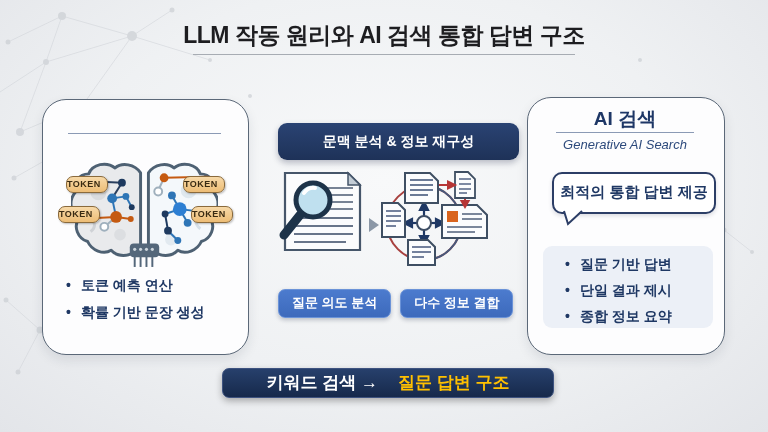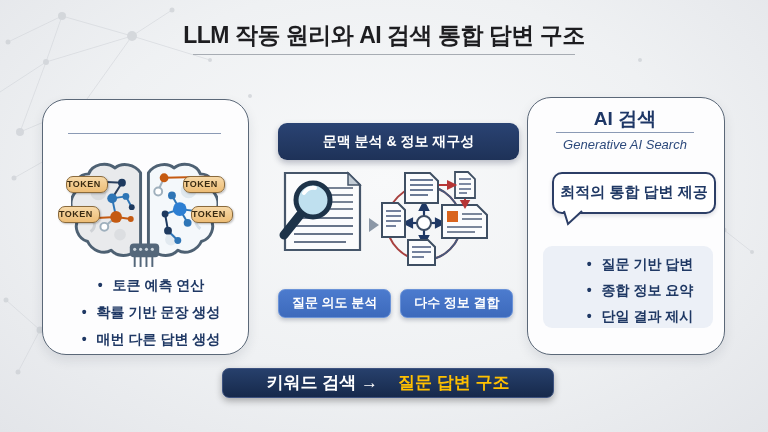--- a/index.html
+++ b/index.html
@@ -32,21 +32,21 @@
 
   
   .token-badge{width:40px;height:15px;line-height:14px;text-align:left;
                font-size:9px;font-weight:800;letter-spacing:.5px;color:#3a2b12;
                background:linear-gradient(#f7d9a8,#edbd76);border:1px solid #8a6a3c;
                border-radius:7px;box-shadow:1px 1px 2px rgba(0,0,0,.25);z-index:3;}
   #token-tl{left:66px;top:176px;} #token-tr{left:183px;top:176px;}
   #token-bl{left:58px;top:206px;} #token-br{left:191px;top:206px;}
 
   
-  .bullet-list{margin:0;padding:0;list-style:none;color:#1f3864;font-weight:600;font-size:14px;text-align:center;}
+  .bullet-list{margin:0;padding:0;list-style:none;color:#1f3864;font-weight:600;font-size:14px;}
   .bullet-list li{line-height:27px;white-space:nowrap;}
   .bullet-list li::before{content:"•";margin:0 10px 0 0;color:#1f3864;}
   #left-bullets{left:66px;top:272px;width:170px;}
   #right-panel{left:543px;top:246px;width:170px;height:82px;background:#ecf0f7;border-radius:9px;}
   #right-bullets{left:565px;top:251px;width:150px;}
   #right-bullets li{line-height:26px;}
 
   
   #center-header{left:278px;top:123px;width:241px;height:37px;line-height:37px;
                  background:linear-gradient(#2a4373,#1e3258);border-radius:9px;
@@ -195,21 +195,20 @@
   </svg>
 
   <div class="abs token-badge" id="token-tl">TOKEN</div>
   <div class="abs token-badge" id="token-tr">TOKEN</div>
   <div class="abs token-badge" id="token-bl">TOKEN</div>
   <div class="abs token-badge" id="token-br">TOKEN</div>
 
   <ul class="abs bullet-list" id="left-bullets">
     <li>토큰 예측 연산</li>
     <li>확률 기반 문장 생성</li>
-    <li>매번 다른 답변 생성</li>
   </ul>
 
   <div class="abs" id="center-header">문맥 분석 &amp; 정보 재구성</div>
 
   <svg class="abs" style="left:272px;top:166px;" width="235" height="116" viewBox="0 0 235 116">
 
     <g>
       <path d="M13,7 L76,7 L88,19 L88,84 L13,84 Z" fill="#fbfcfd" stroke="#46566a" stroke-width="2.2"></path>
       <path d="M76,7 L88,19 L76,19 Z" fill="#c3cdd6" stroke="#46566a" stroke-width="1.5"></path>
       <g stroke="#68758a" stroke-width="1.8">
@@ -308,21 +307,21 @@
 
   <div class="abs" id="callout">최적의 통합 답변 제공</div>
   <svg class="abs" id="callout-tail" width="24" height="16" viewBox="0 0 24 16">
     <polygon points="2,0 20,0 6,14" fill="#ffffff"></polygon>
     <path d="M2,1 L6,14 L20,1" fill="none" stroke="#2c3e66" stroke-width="2"></path>
   </svg>
 
   <div class="abs" id="right-panel"></div>
   <ul class="abs bullet-list" id="right-bullets">
     <li>질문 기반 답변</li>
+    <li>단일 결과 제시</li>
     <li>종합 정보 요약</li>
-    <li>단일 결과 제시</li>
   </ul>
 
   <div class="abs" id="footer-banner">
     <span class="prefix">키워드 검색 →</span><span class="highlight">질문 답변 구조</span>
   </div>
 
 </div>
 
 </body></html>

